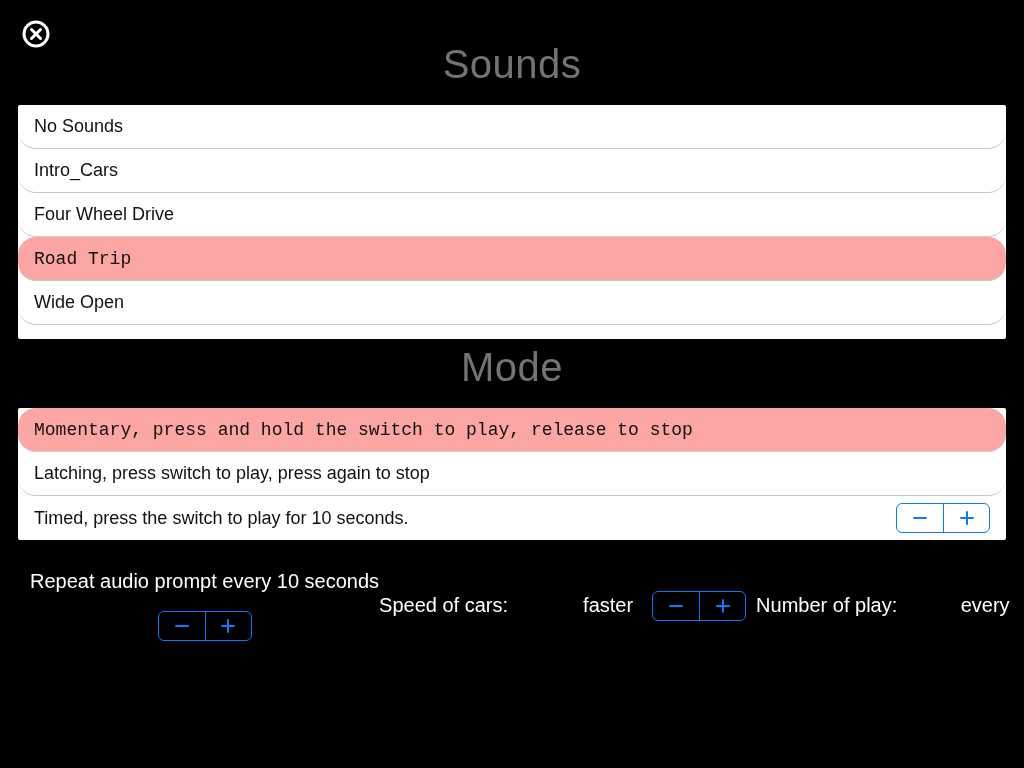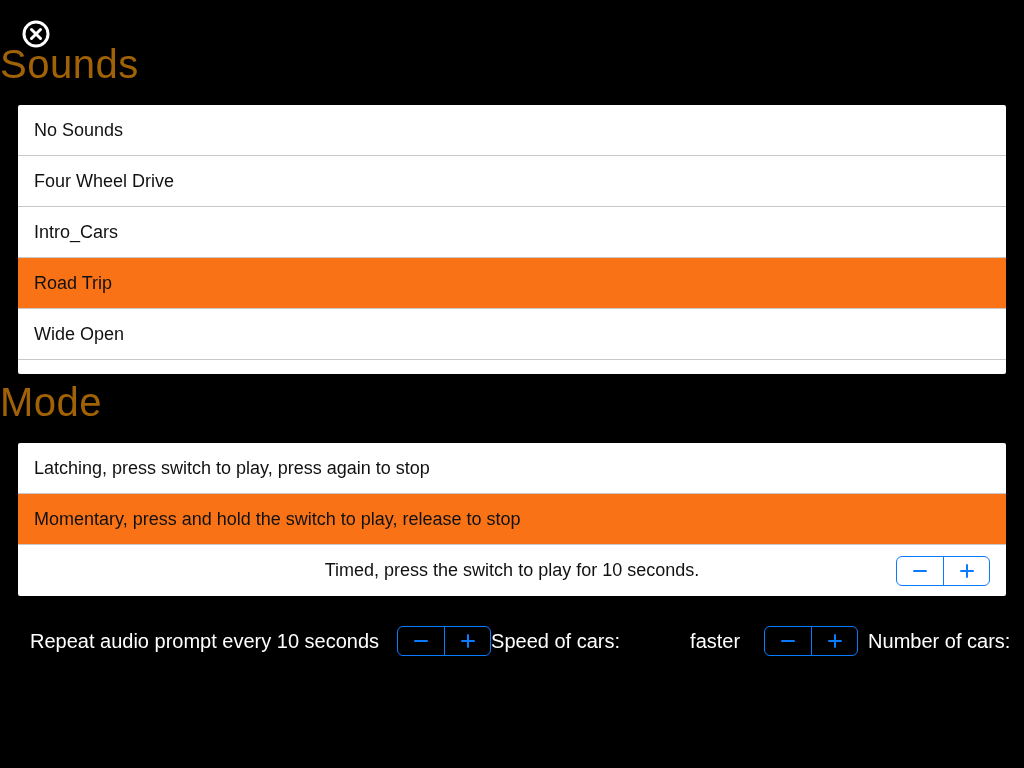--- a/index.html
+++ b/index.html
@@ -14,53 +14,54 @@
   .close-btn {
     position: absolute;
     top: 20px;
     left: 22px;
     width: 28px;
     height: 28px;
     cursor: pointer;
   }
 
   .title {
-    color: #a16207;
+    color: #737373;
     font-size: 40px;
     font-weight: 300;
-    text-align: left;
+    text-align: center;
     letter-spacing: 0.5px;
   }
   .title-sounds { margin-top: 42px; }
   .title-mode { margin-top: 6px; margin-bottom: 10px; }
 
   .list-panel {
     background: #fff;
     margin: 18px 18px 0 18px;
     border-radius: 2px;
   }
   .list-panel.sounds { }
   .list-panel.mode { }
 
   .list-row {
-    height: 51px;
+    height: 44px;
     display: flex;
     align-items: center;
     padding: 16px 16px;
     font-size: 18px;
     color: #111;
     border-bottom: 1px solid #c8c8c8;
     cursor: pointer;
     font-weight: 400;
     position: relative;
+    border-radius: 18px;
   }
   .list-row:first-child { border-top: none; }
-  .list-row.selected { background: #f97316; }
+  .list-row.selected { background: #fca5a5; font-family: Liberation Mono, monospace; }
   .list-panel.sounds { padding-bottom: 14px; }
-  .list-panel.mode .list-row:last-child { border-bottom: none; justify-content: center; }
+  .list-panel.mode .list-row:last-child { border-bottom: none; }
 
   .mode-row-stepper {
     position: absolute;
     right: 16px;
     top: 50%;
     transform: translateY(-50%);
   }
 
   .stepper {
     display: inline-flex;
@@ -84,33 +85,34 @@
     justify-content: space-between;
     margin: 30px 34px 0 30px;
     color: #fff;
     font-size: 20px;
     font-weight: 300;
   }
   .left-col {
     display: flex;
     align-items: center;
     gap: 18px;
+    flex-direction: column;
   }
   .right-col {
     display: flex;
     flex-direction: row;
     gap: 10px;
   }
   .right-row {
     display: flex;
     align-items: center;
     gap: 14px;
   }
   .right-row .label { width: 185px; }
-  .right-row .value { width: 60px; text-align: left; }
+  .right-row .value { width: 60px; text-align: center; }
 
   .repeat-label span, .right-row .label span, .right-row .value span { white-space: nowrap; }
 </style>
 </head>
 <body>
 
 <div class="close-btn">
   <svg viewBox="0 0 28 28" width="28" height="28">
     <circle cx="14" cy="14" r="12" fill="none" stroke="#fff" stroke-width="3"></circle>
     <line x1="9.5" y1="9.5" x2="18.5" y2="18.5" stroke="#fff" stroke-width="3" stroke-linecap="round"></line>
@@ -118,41 +120,41 @@
   </svg>
 </div>
 
 <div class="title title-sounds">Sounds</div>
 
 <div class="list-panel sounds" id="sounds-list">
     <div class="list-row">
       <span>No Sounds</span>
     </div>
     <div class="list-row">
+      <span>Intro_Cars</span>
+    </div>
+    <div class="list-row">
       <span>Four Wheel Drive</span>
-    </div>
-    <div class="list-row">
-      <span>Intro_Cars</span>
     </div>
     <div class="list-row selected">
       <span>Road Trip</span>
     </div>
     <div class="list-row">
       <span>Wide Open</span>
     </div>
   </div>
 
 <div class="title title-mode">Mode</div>
 
 <div class="list-panel mode" id="mode-list">
-    <div class="list-row">
-      <span>Latching, press switch to play, press again to stop</span>
-    </div>
     <div class="list-row selected">
       <span>Momentary, press and hold the switch to play, release to stop</span>
+    </div>
+    <div class="list-row">
+      <span>Latching, press switch to play, press again to stop</span>
     </div>
     <div class="list-row">
       <span>Timed, press the switch to play for 10 seconds.</span>
       <span class="stepper mode-row-stepper">
         <span class="stepper-btn">
           <svg width="18" height="18" viewBox="0 0 18 18">
             <line x1="3" y1="9" x2="15" y2="9" stroke="#0a7aff" stroke-width="2" stroke-linecap="round"></line>
           </svg>
         </span>
         <span class="stepper-btn">
@@ -195,21 +197,21 @@
         </span>
         <span class="stepper-btn">
           <svg width="18" height="18" viewBox="0 0 18 18">
               <line x1="3" y1="9" x2="15" y2="9" stroke="#0a7aff" stroke-width="2" stroke-linecap="round"></line>
               <line x1="9" y1="3" x2="9" y2="15" stroke="#0a7aff" stroke-width="2" stroke-linecap="round"></line>
             </svg>
         </span>
       </span>
     </div>
     <div class="right-row">
-      <span class="label"><span>Number of cars:</span></span>
+      <span class="label"><span>Number of play:</span></span>
       <span class="value"><span>every</span></span>
       <span class="stepper">
         <span class="stepper-btn">
           <svg width="18" height="18" viewBox="0 0 18 18">
               <line x1="3" y1="9" x2="15" y2="9" stroke="#0a7aff" stroke-width="2" stroke-linecap="round"></line>
             </svg>
         </span>
         <span class="stepper-btn">
           <svg width="18" height="18" viewBox="0 0 18 18">
               <line x1="3" y1="9" x2="15" y2="9" stroke="#0a7aff" stroke-width="2" stroke-linecap="round"></line>

